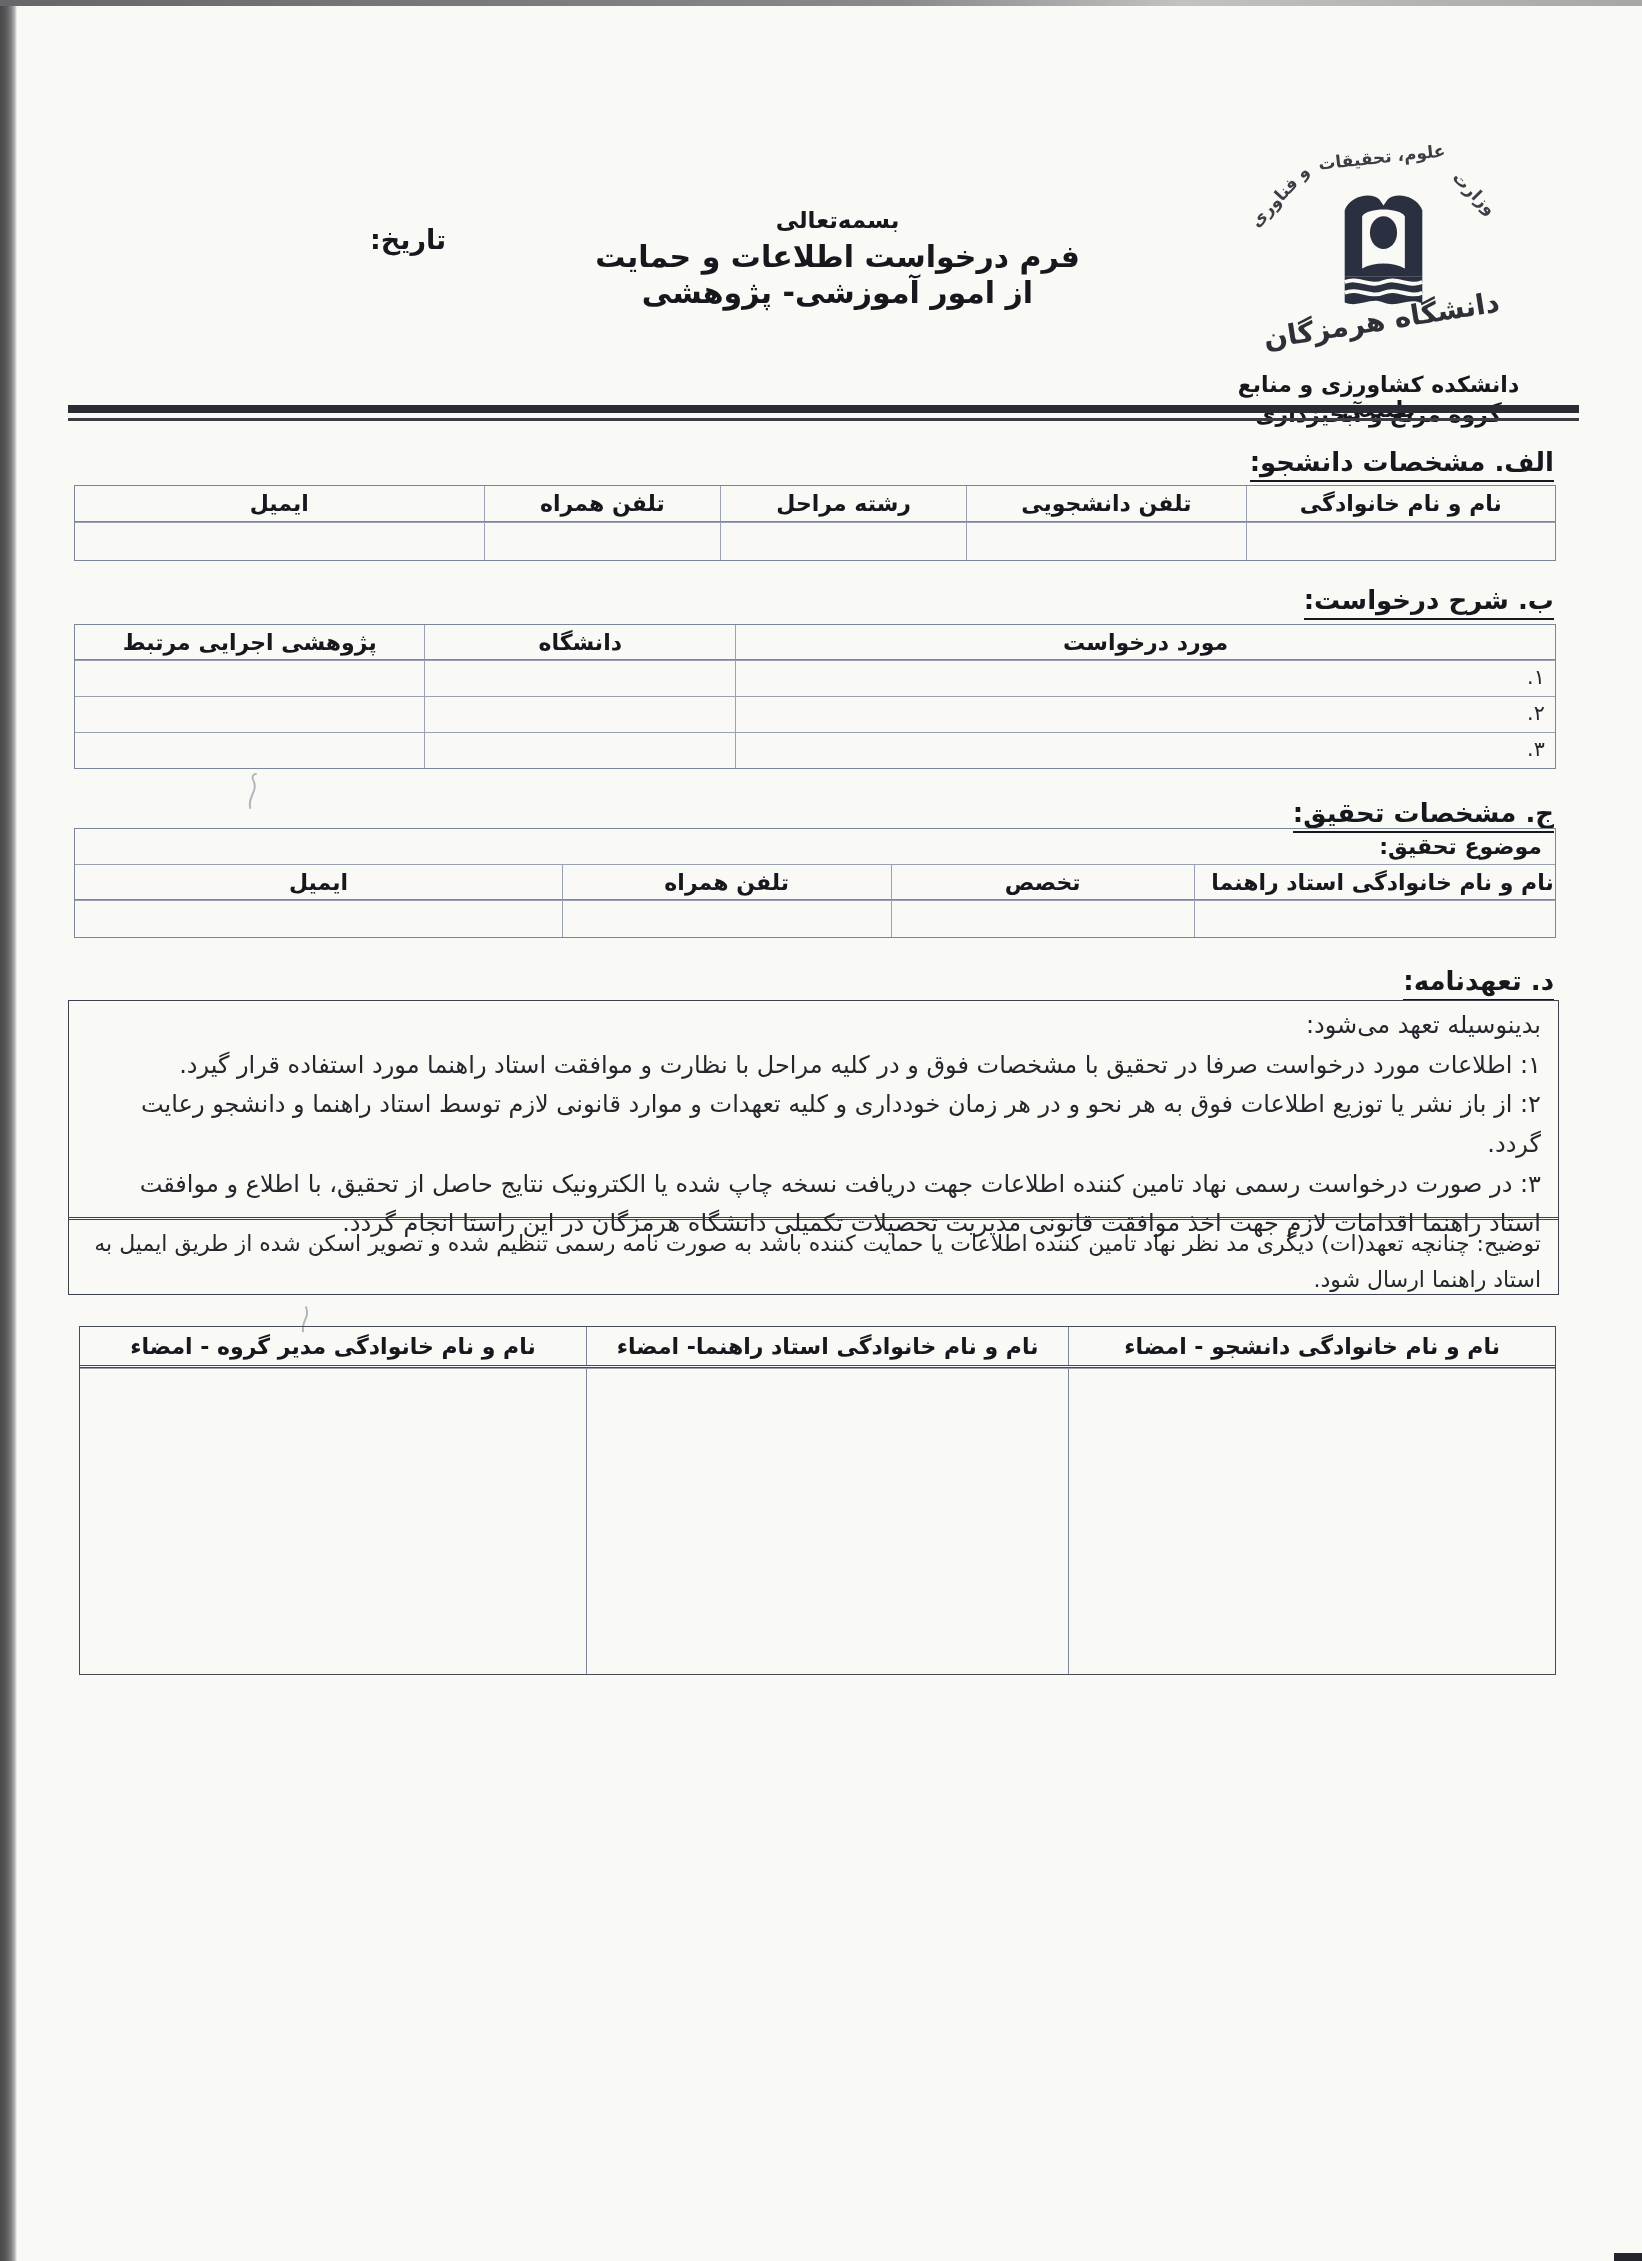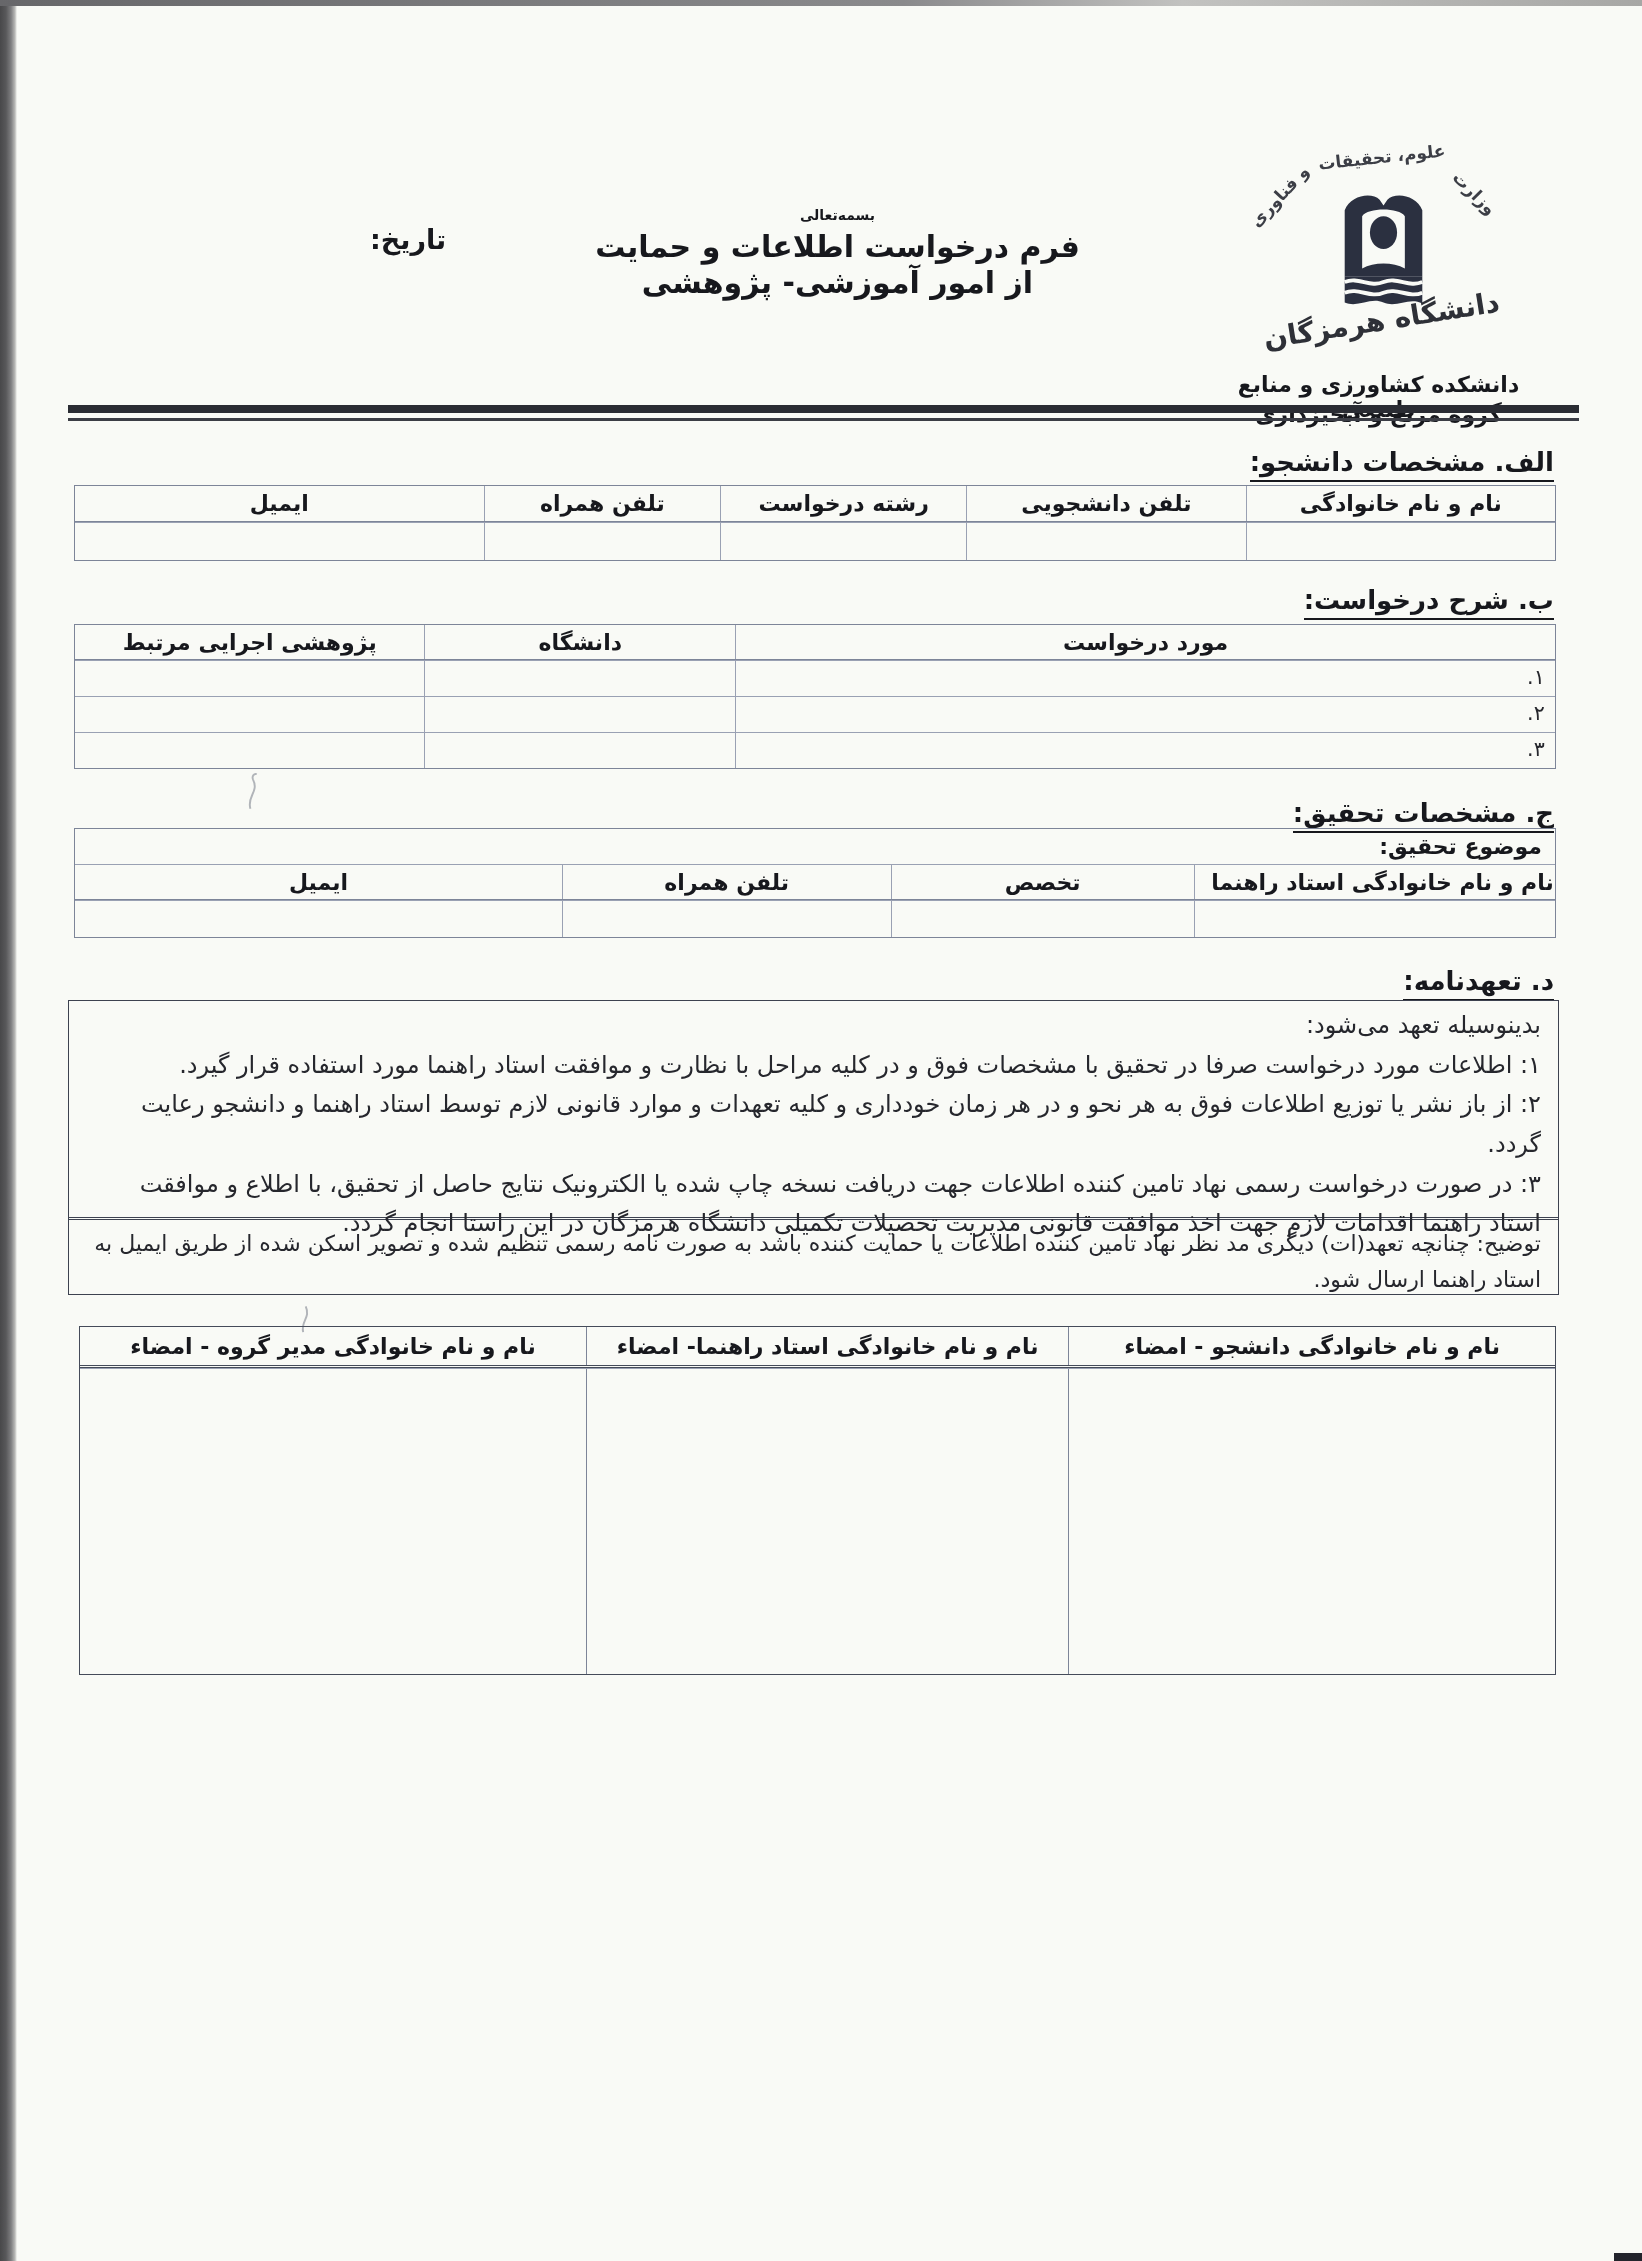--- a/index.html
+++ b/index.html
@@ -22,21 +22,21 @@
   
   .edge-left{left:0;top:0;width:17px;height:2261px;
     background:linear-gradient(90deg,#48484a 0%,#58585a 35%,#7e7e80 65%,#b9b9b7 88%,var(--paper) 100%);}
   .edge-top{left:0;top:0;width:1643px;height:5.8px;
     background:linear-gradient(90deg,#67676a 0%,#8a8a8c 55%,#c2c2c0 72%,#a7a7a5 100%);}
   .corner-mark{left:1614px;top:2253px;width:29px;height:8.4px;background:#23242c;}
   .squiggle{stroke:#8a8f98;fill:none;stroke-width:3;opacity:.65;}
   
   .date-label{left:370px;top:224px;width:116px;font-size:27px;font-weight:bold;text-align:left;color:var(--ink-dark);}
   .title-block{left:580px;top:207px;width:515px;text-align:center;color:var(--ink-dark);}
-  .basmala{font-size:14px;font-weight:bold;margin-bottom:6.4px;}
+  .basmala{font-size:23px;font-weight:bold;margin-bottom:6.4px;}
   .ftitle{font-size:30px;font-weight:bold;line-height:1.18;}
   
   .logo{left:1198px;top:143px;width:374px;height:303px;}
   .arc-word{position:absolute;font-size:17px;font-weight:bold;color:#3c3e46;white-space:nowrap;}
   .arc-right{right:71px;top:40px;transform:rotate(45deg);}
   .arc-topw{right:126px;top:3.9px;transform:rotate(-6deg);}
   .arc-left{right:254px;top:43px;transform:rotate(-47deg);}
   .emblem{left:137px;top:44px;width:97px;height:131px;}
   .uni-name{left:48px;top:161px;width:271px;text-align:center;font-size:28px;font-weight:bold;
     transform:rotate(-9deg);color:#2e3037;letter-spacing:0.6px;}
@@ -113,21 +113,21 @@
   </div>
 
   <div class="abs rule-thick"></div>
   <div class="abs rule-thin"></div>
 
   <div class="abs sec-head sh-a"><span>الف. مشخصات دانشجو:</span></div>
   <div class="tbl" style="left:74px;top:485px;width:1482px;">
     <div class="tr head" style="height:36px;">
       <div class="td hd" style="width:20.9%;">نام و نام خانوادگی</div>
       <div class="td hd" style="width:18.9%;">تلفن دانشجویی</div>
-      <div class="td hd" style="width:16.6%;">رشته درخواست</div>
+      <div class="td hd" style="width:16.6%;">رشته مراحل</div>
       <div class="td hd" style="width:16.0%;">تلفن همراه</div>
       <div class="td hd" style="width:27.6%;">ایمیل</div>
     </div>
     <div class="tr" style="height:38px;">
       <div class="td" style="width:20.9%;"></div>
       <div class="td" style="width:18.9%;"></div>
       <div class="td" style="width:16.6%;"></div>
       <div class="td" style="width:16.0%;"></div>
       <div class="td" style="width:27.6%;"></div>
     </div>

